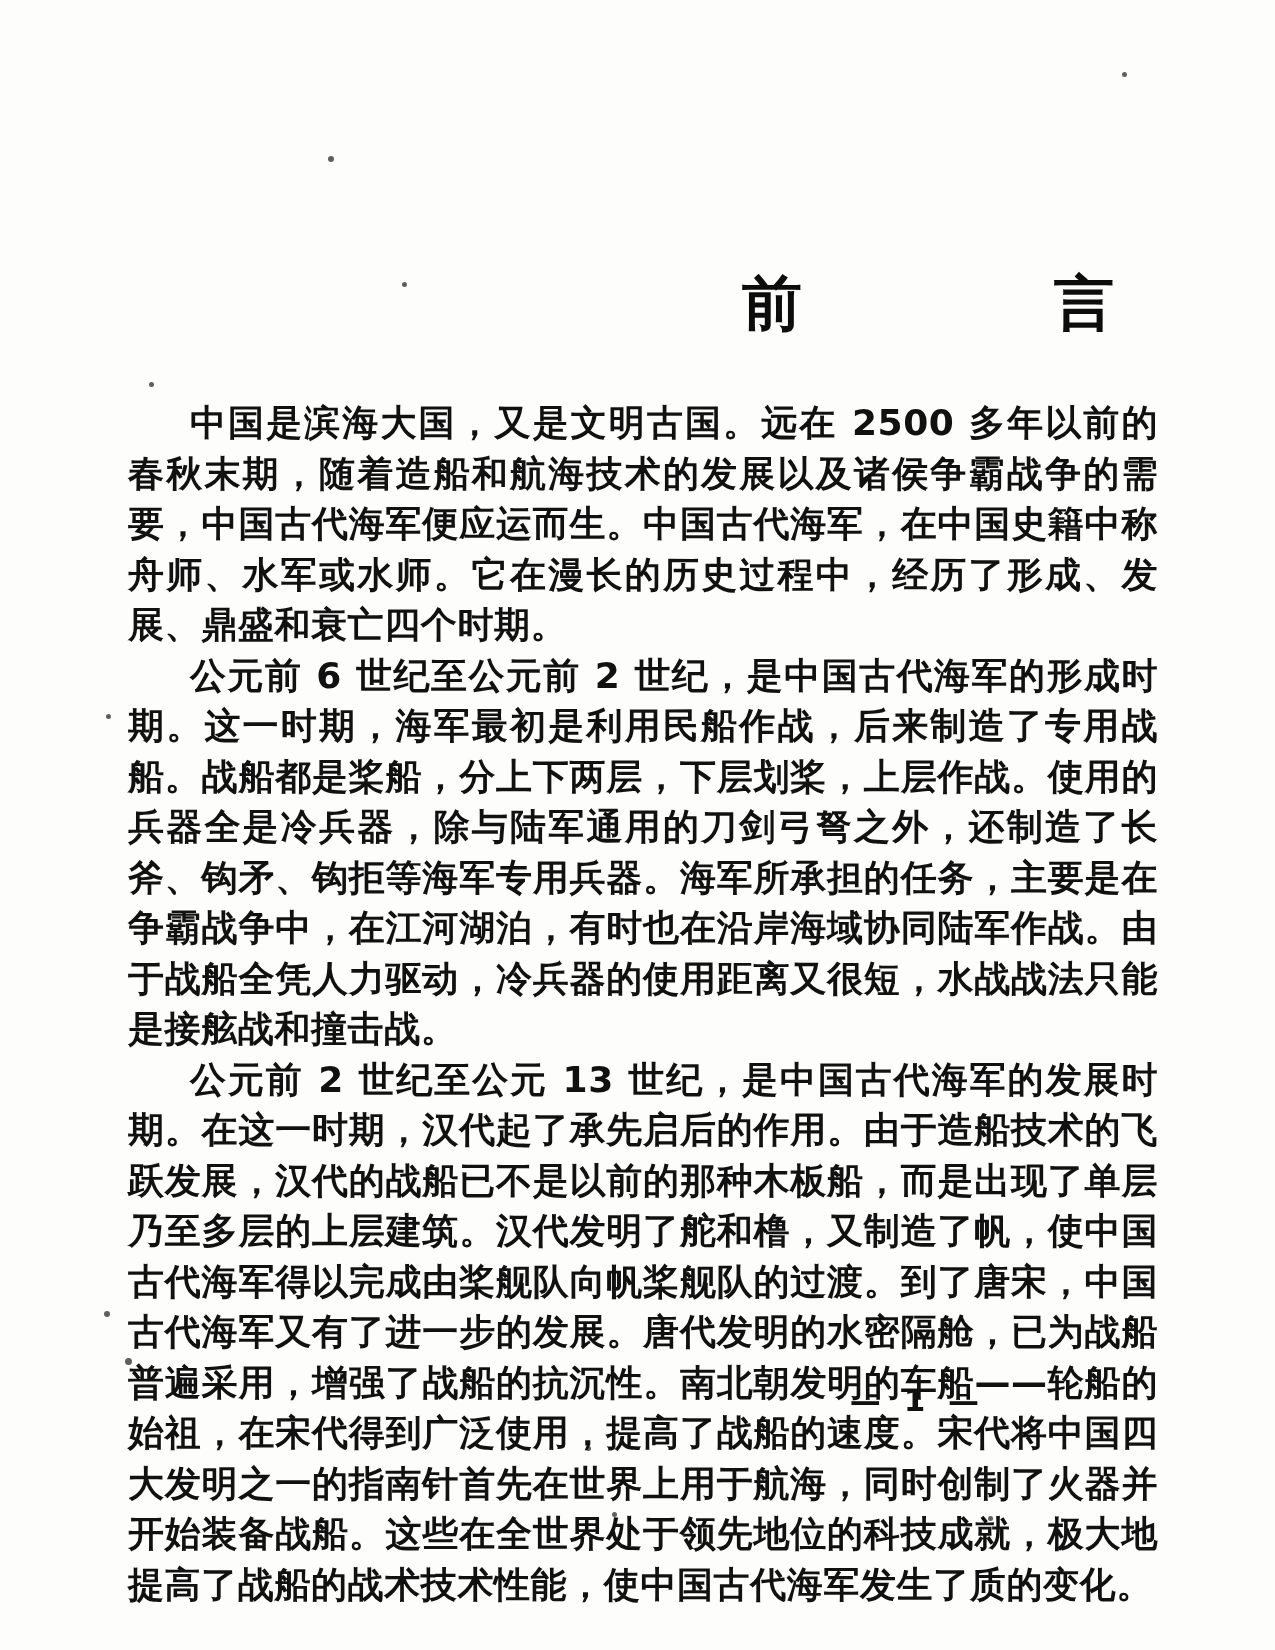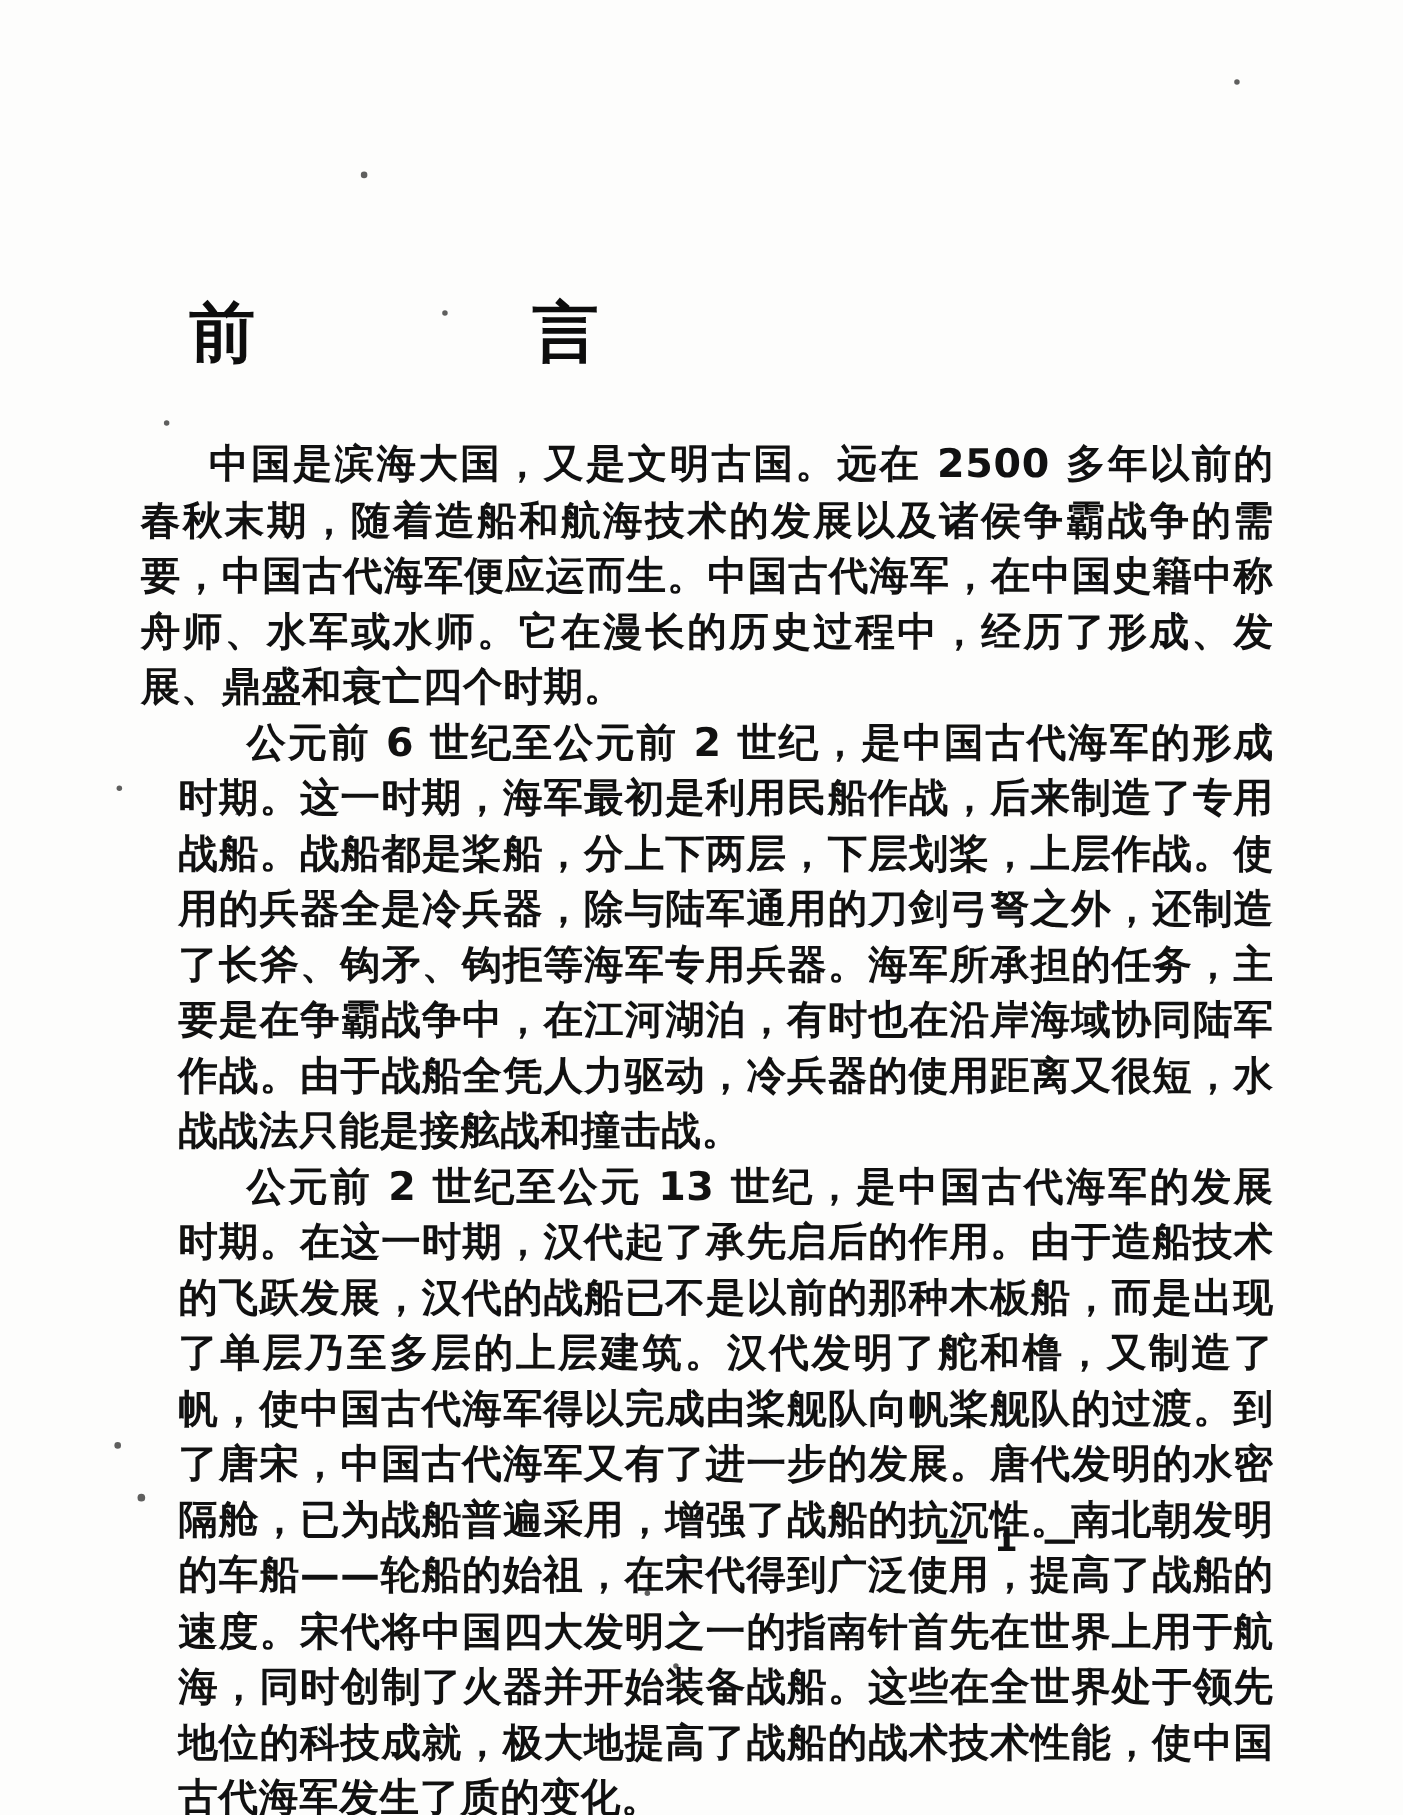--- a/index.html
+++ b/index.html
@@ -26,21 +26,21 @@
     border-radius: 50%;
     opacity: .75;
   }
   .content {
     position: absolute;
     left: 128px;
     top: 270px;
     width: 1030px;
   }
   .doc-title {
-    text-align: left;
+    text-align: right;
     font-family: "DejaVu Sans", sans-serif;
     font-weight: 700;
     font-size: 60px;
     letter-spacing: 44px;
     text-indent: 44px;
     color: #0d0d0d;
     margin: 0 0 62px 0;
     line-height: 1.1;
     -webkit-font-smoothing: none;
   }
@@ -51,21 +51,20 @@
     color: #111111;
     text-align: justify;
     text-justify: inter-character;
     text-indent: 62px;
     margin: 0;
     letter-spacing: 0.6px;
     font-weight: 600;
   }
   .para + .para {
     margin-top: 0px;
-    margin-left: 34px;
   }
   .page-number {
     position: absolute;
     left: 0;
     right: 0;
     bottom: 232px;
     text-align: right;
     padding-right: 290px;
     font-family: "DejaVu Sans", sans-serif;
     font-size: 31px;

